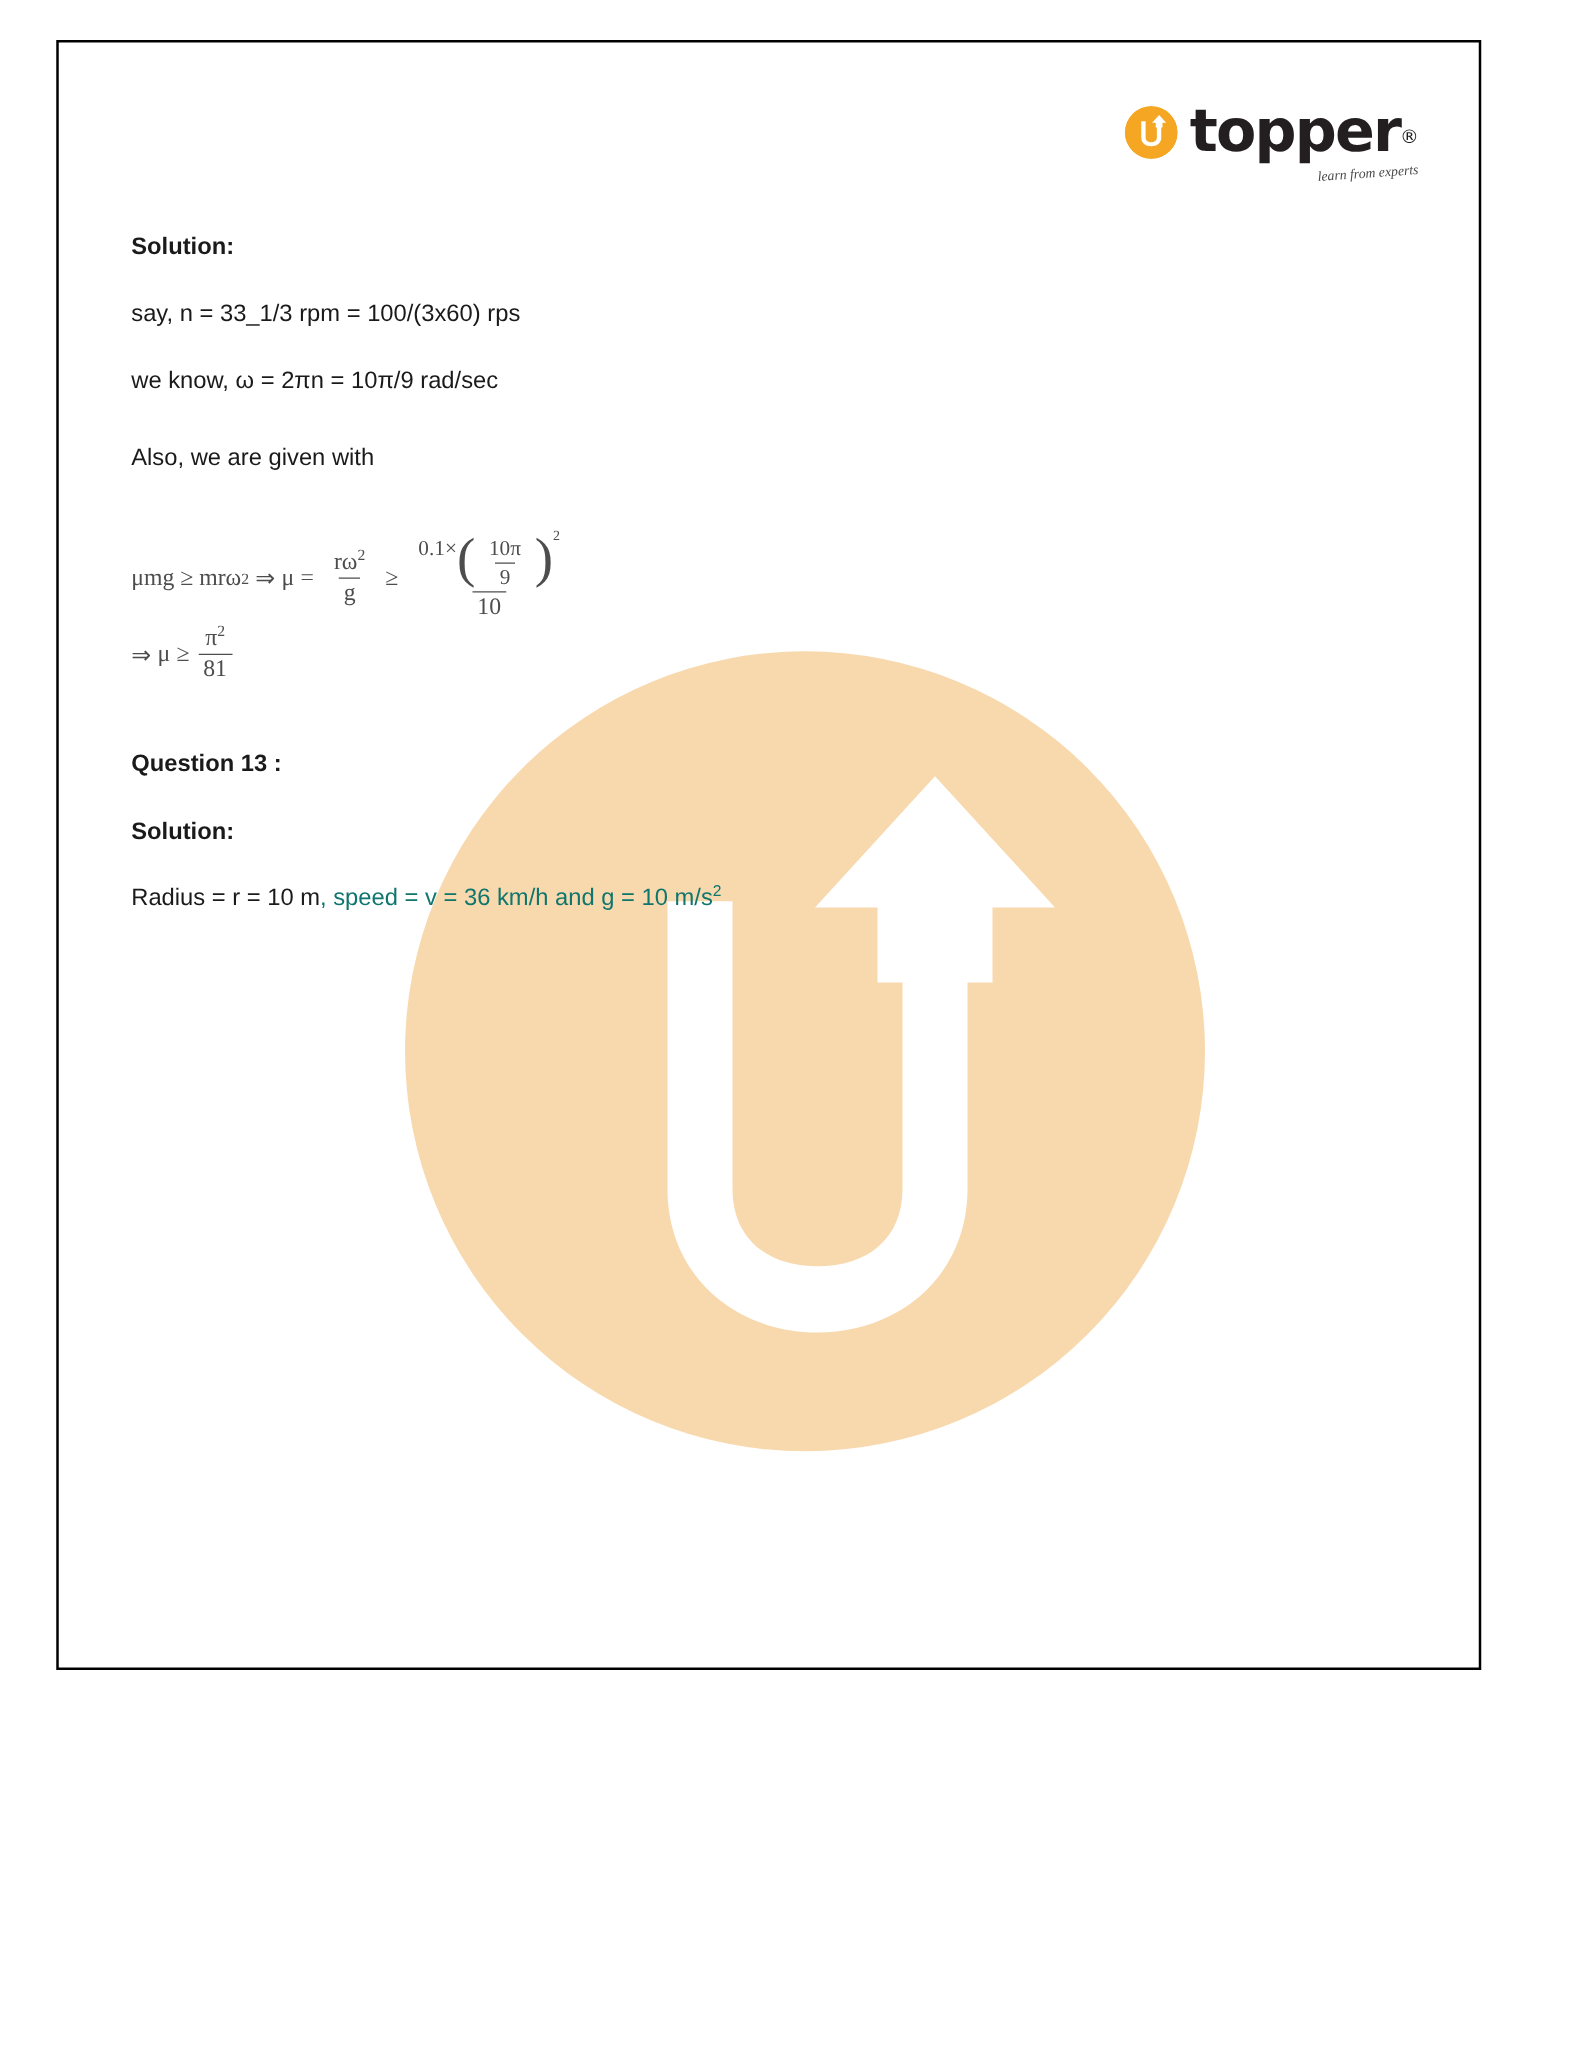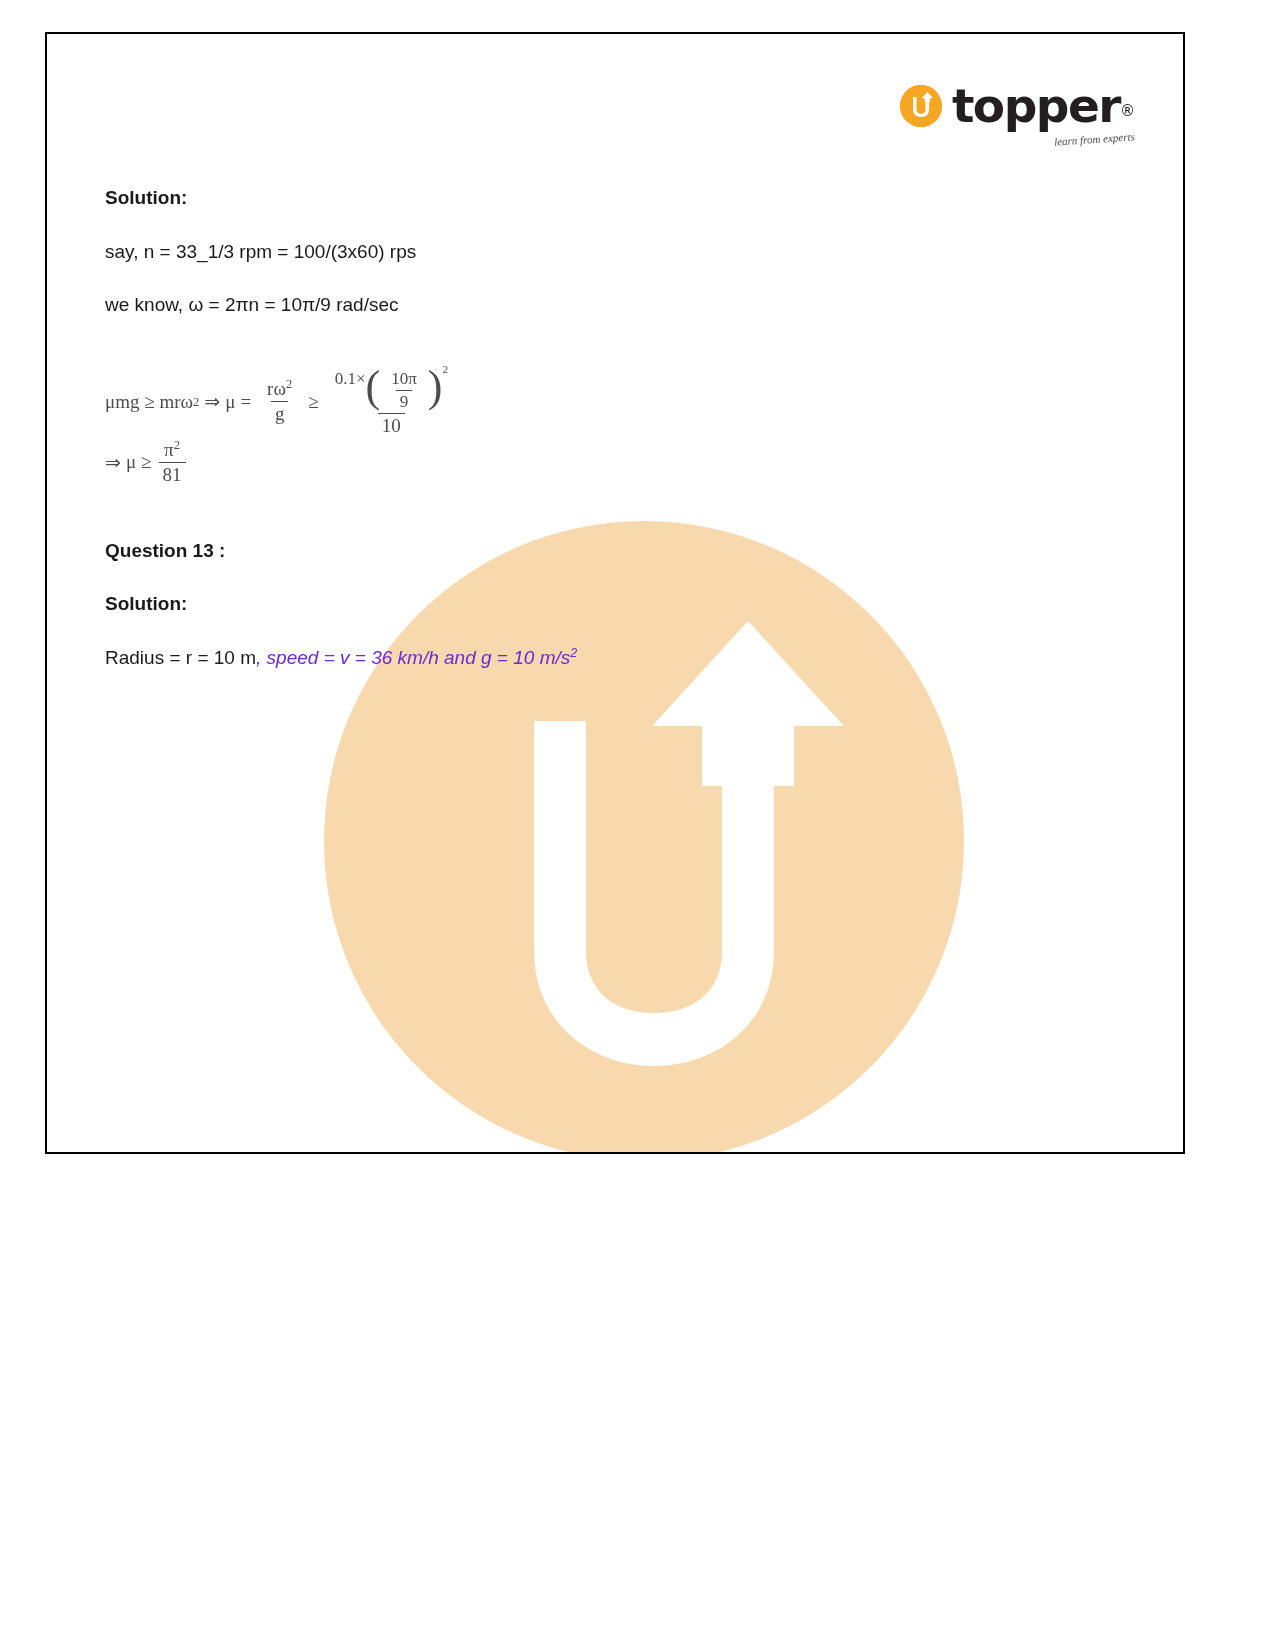--- a/index.html
+++ b/index.html
@@ -12,21 +12,21 @@
     height: 1650px;
     font-family: "Liberation Sans", sans-serif;
     position: relative;
     overflow: hidden;
   }
   .page {
     position: absolute;
     left: 45px;
     top: 32px;
     width: 1140px;
-    height: 1122px;
+    height: 1304px;
     border: 2px solid #000000;
     background: #ffffff;
     box-sizing: border-box;
     overflow: hidden;
   }
   
   .watermark {
     position: absolute;
     left: 277px;
     top: 487px;
@@ -144,21 +144,21 @@
   }
   .big-paren {
     font-size: 44px;
     line-height: 0.8;
     font-family: "Liberation Serif", serif;
     color: #4d4d4d;
   }
   .spaced { margin: 0 5px; }
   
   .run-dark { color: #1a1a1a; }
-  .run-gray { color: #6d28d9; font-style: italic; }
+  .run-gray { color: #0f766e; }
 </style>
 </head>
 <body>
 
 <div class="page">
 
   <div class="watermark">
     <svg class="watermark-glyph" viewBox="0 0 640 640">
       <path d="M210 200 L210 430 C210 500 265 545 330 545 C395 545 450 500 450 430 L450 150
                L398 150 L398 430 C398 470 370 492 330 492 C290 492 262 470 262 430 L262 200 Z" fill="#ffffff"></path>
@@ -184,20 +184,21 @@
 
   <div class="content">
 
     <div class="blk bold">Solution:</div>
 
 
     <div class="blk">say, n = 33_1/3 rpm = 100/(3x60) rps</div>
 
     <div class="blk gap-lg">we know, ω = 2πn = 10π/9 rad/sec</div>
 
+    <div class="blk tight">Also, we are given with</div>
 
     <div class="math">
       <div class="math-line1">
         <span>μmg ≥ mrω</span>
           <sup>2</sup>
         <span class="spaced">⇒</span>
         <span>μ</span>
         <span class="spaced">=</span>
         <span class="frac">
           <span class="num"><span>rω</span><sup>2</sup></span>

